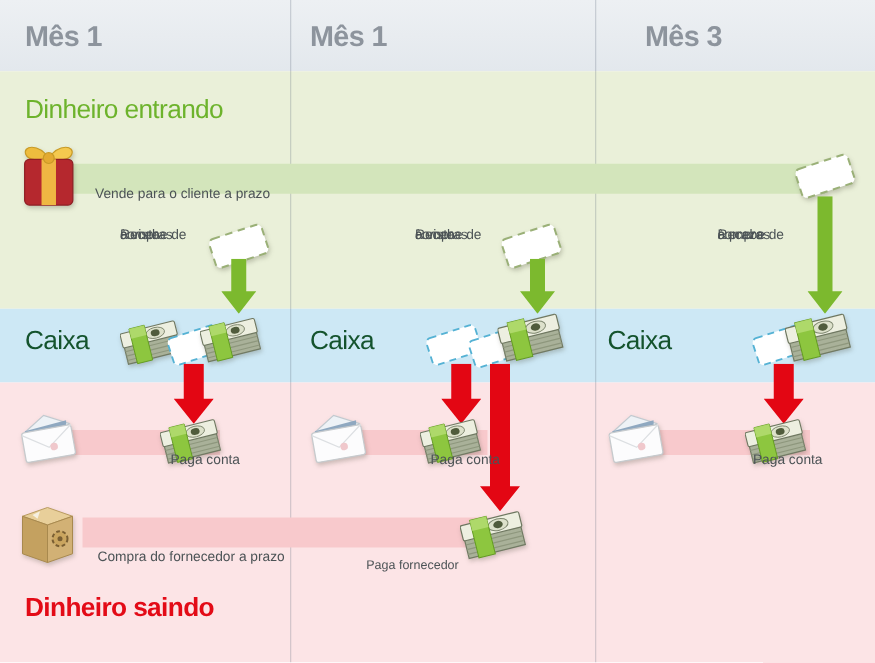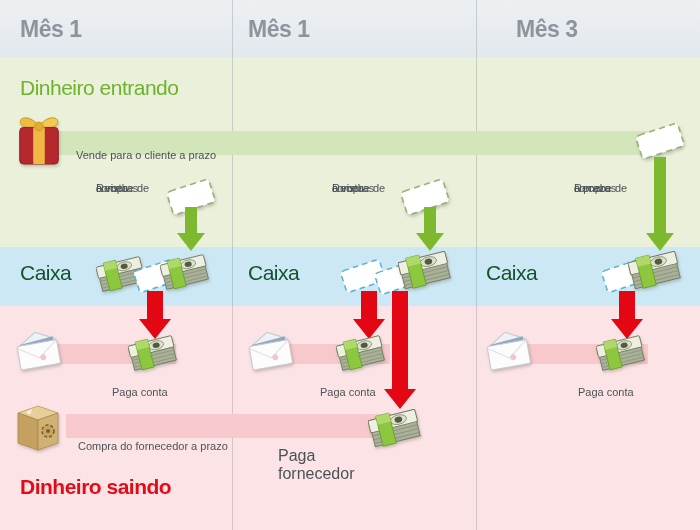--- a/index.html
+++ b/index.html
@@ -31,23 +31,23 @@
   .payband{top:344px;height:20px;background:#f8c9cc;}
   .payband.p1{left:24px;width:152px;}
   .payband.p2{left:256px;width:134px;}
   .payband.p3{left:492px;width:156px;}
 
   .lbl{font-size:11px;color:#4c5356;white-space:nowrap;}
   .sell-lbl{left:76px;top:149px;}
   .sup-lbl{left:78px;top:440px;}
   .recv{width:62px;text-align:right;font-size:11px;line-height:15px;color:#4c5356;}
   .recv.r1{left:96px;top:181px;} .recv.r2{left:332px;top:181px;} .recv.r3{left:574px;top:181px;}
-  .paylbl{top:386px;width:80px;text-align:left;font-size:11px;color:#4c5356;}
+  .paylbl{top:362px;width:80px;text-align:right;font-size:11px;color:#4c5356;}
   .paylbl.p1{left:112px;} .paylbl.p2{left:320px;} .paylbl.p3{left:578px;}
-  .supplbl{left:278px;top:447px;width:104px;text-align:left;font-size:16px;color:#4c5356;}
+  .supplbl{left:278px;top:447px;width:104px;text-align:center;font-size:10px;color:#4c5356;}
 
   .icon{overflow:visible;}
   .dashed-green{color:#9ab077;}
   .dashed-blue{color:#55b2d4;}
   .shadow{filter:drop-shadow(1px 2px 1.5px rgba(60,60,40,.25));}
 </style>
 </head>
 <body>
 
 <div class="stage">

